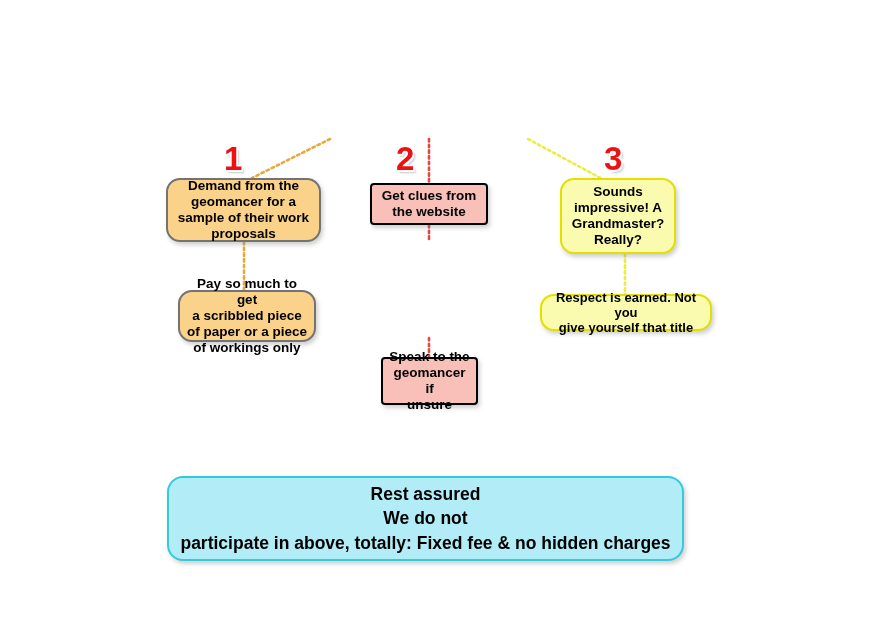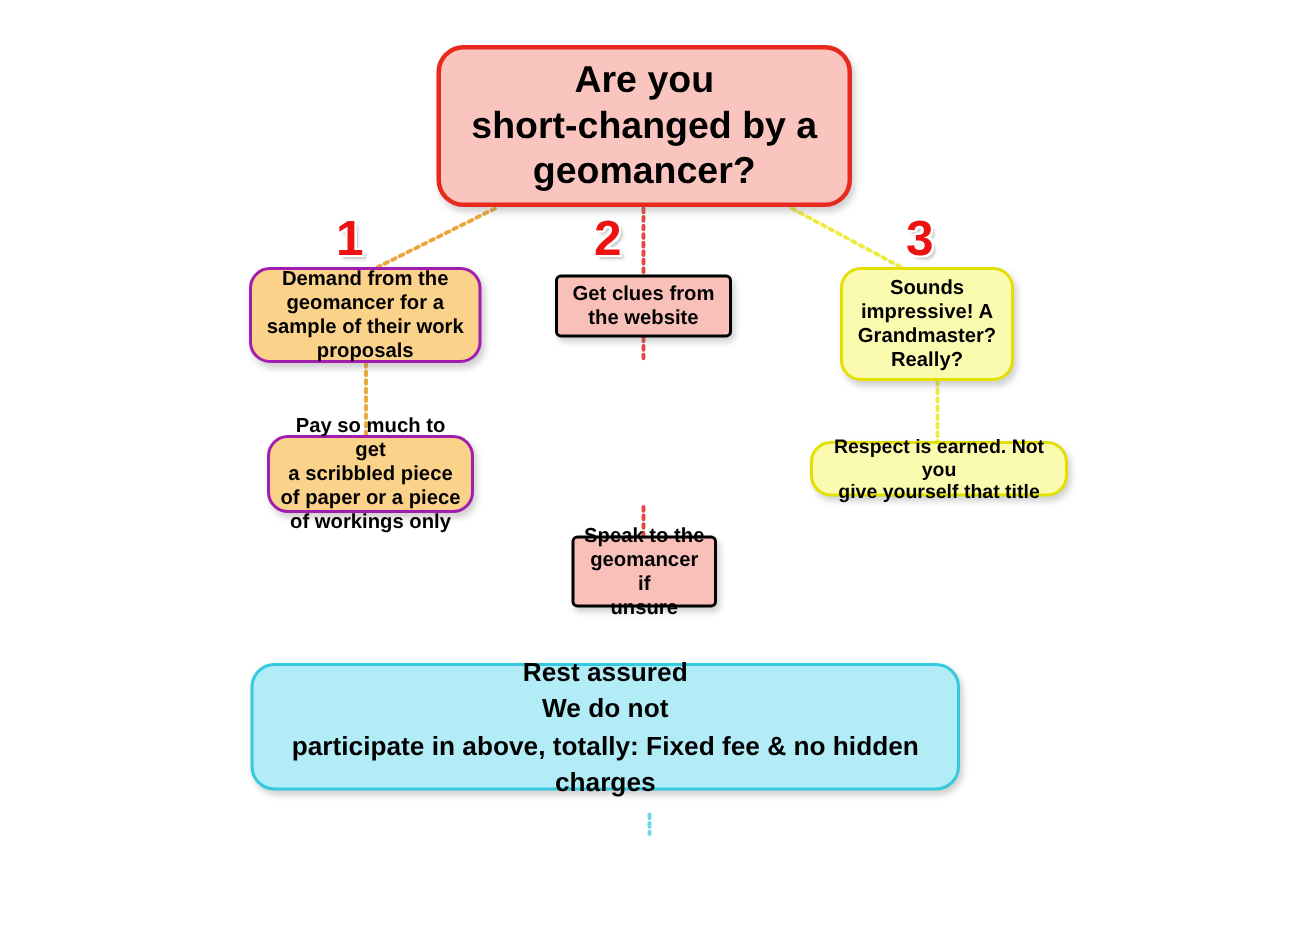--- a/index.html
+++ b/index.html
@@ -41,21 +41,21 @@
   }
 
   
   .theme-pink-title {
     background: #fac5bf;
     border: 3px solid #e82a1e;
     border-radius: 18px;
   }
   .theme-orange {
     background: #fbd28a;
-    border: 2px solid #a21caf;
+    border: 2px solid #737373;
     border-radius: 14px;
   }
   .theme-pink {
     background: #f9c0ba;
     border: 2px solid #000000;
     border-radius: 4px;
   }
   .theme-yellow {
     background: #fbfbb0;
     border: 2px solid #e3e000;
@@ -99,21 +99,21 @@
   }
   #node-b3-main {
     left: 560px; top: 178px; width: 116px; height: 76px;
     font-size: 13.5px; padding: 0 6px;
   }
   #node-b3-sub {
     left: 540px; top: 294px; width: 172px; height: 37px;
     font-size: 13px; padding: 0 2px;
   }
   #node-assurance {
-    left: 167px; top: 442px; width: 473px; height: 85px;
+    left: 167px; top: 476px; width: 517px; height: 85px;
     font-size: 17.5px; line-height: 1.38;
   }
   #node-footer {
     left: 347px; top: 556px; width: 172px; height: 33px;
     font-size: 16px;
   }
 
   
   .step-number {
     position: absolute;
@@ -149,23 +149,20 @@
     <line x1="244" y1="242" x2="244" y2="290" stroke="#e8a93c" stroke-width="2.6" stroke-dasharray="2.5,3.2" stroke-linecap="round"></line>
 
     <line x1="429" y1="225" x2="429" y2="242" stroke="#e04a42" stroke-width="2.6" stroke-dasharray="2.5,3.2" stroke-linecap="round"></line>
     <line x1="429" y1="338" x2="429" y2="357" stroke="#e04a42" stroke-width="2.6" stroke-dasharray="2.5,3.2" stroke-linecap="round"></line>
 
     <line x1="625" y1="254" x2="625" y2="294" stroke="#ecec44" stroke-width="2.6" stroke-dasharray="2.5,3.2" stroke-linecap="round"></line>
 
     <line x1="433" y1="543" x2="433" y2="556" stroke="#6fd8e8" stroke-width="2.6" stroke-dasharray="2.5,3.2" stroke-linecap="round"></line>
   </svg>
 
-  <div class="node theme-pink-title" id="node-title">Are you
-short-changed by a
-geomancer?</div>
 
   <div class="step-number" id="step-num-1">1</div>
   <div class="step-number" id="step-num-2">2</div>
   <div class="step-number" id="step-num-3">3</div>
 
   <div class="node theme-orange" id="node-b1-main">Demand from the
 geomancer for a
 sample of their work
 proposals</div>
   <div class="node theme-orange" id="node-b1-sub">Pay so much to get

